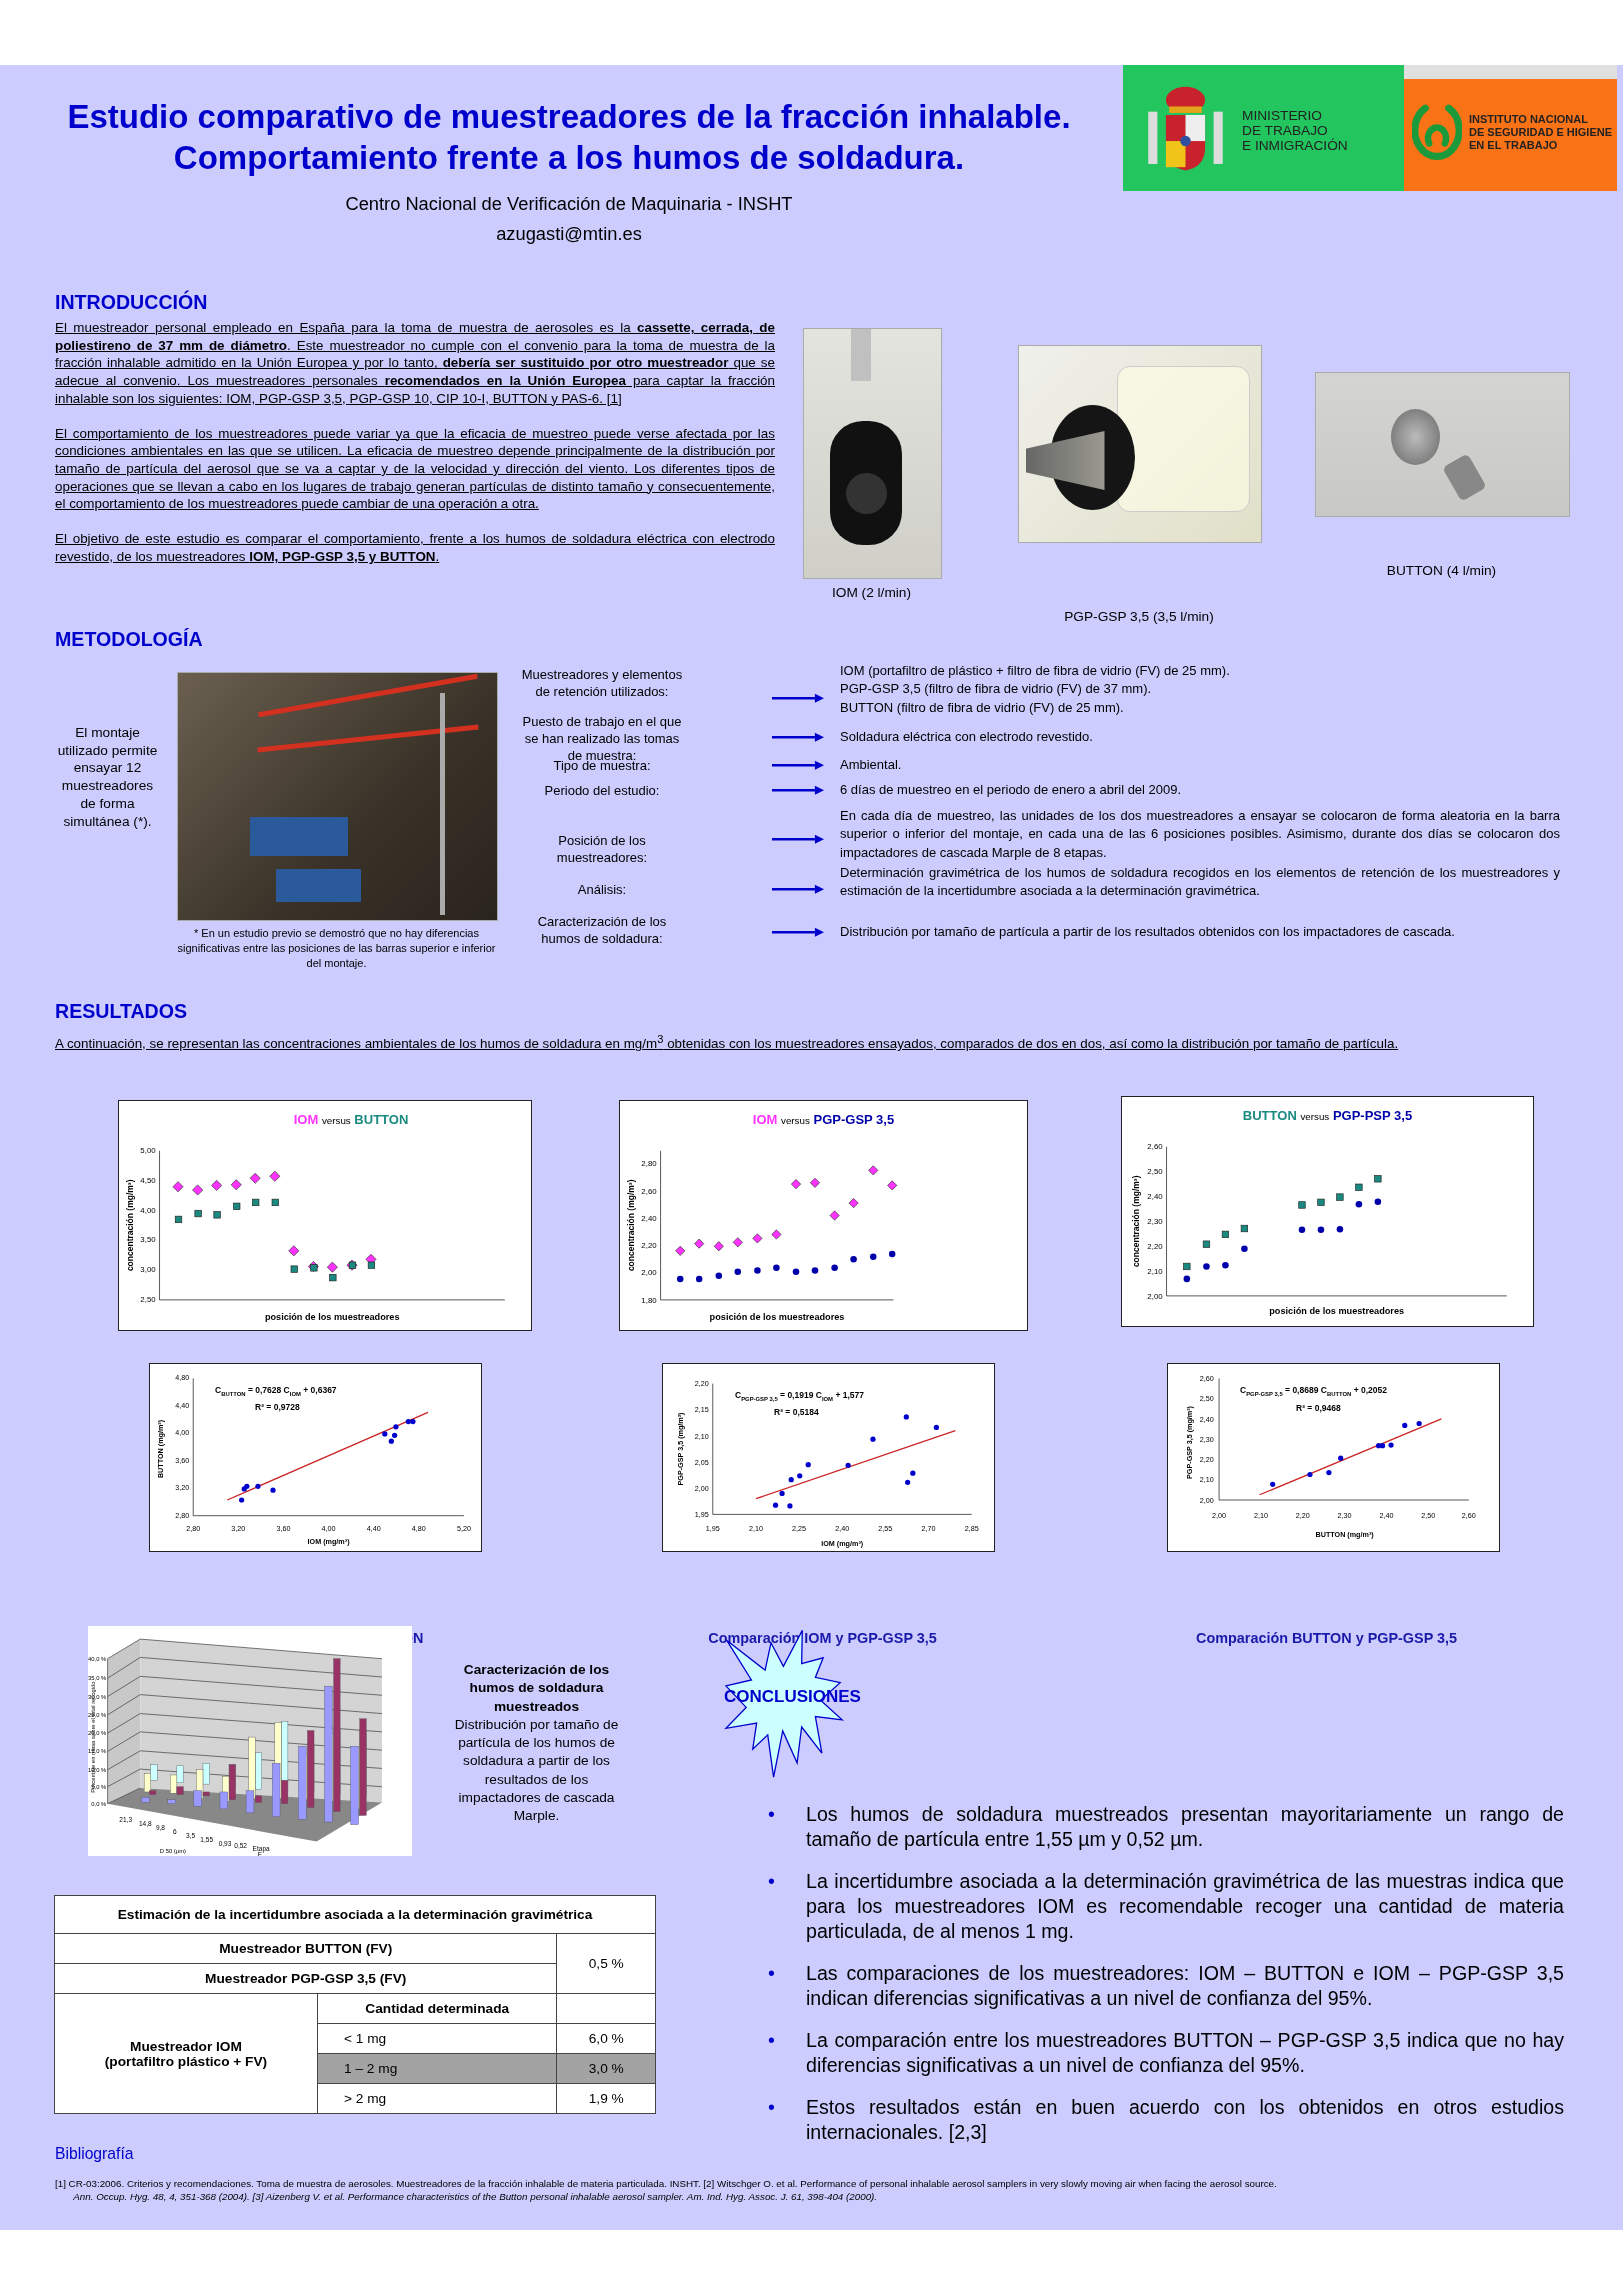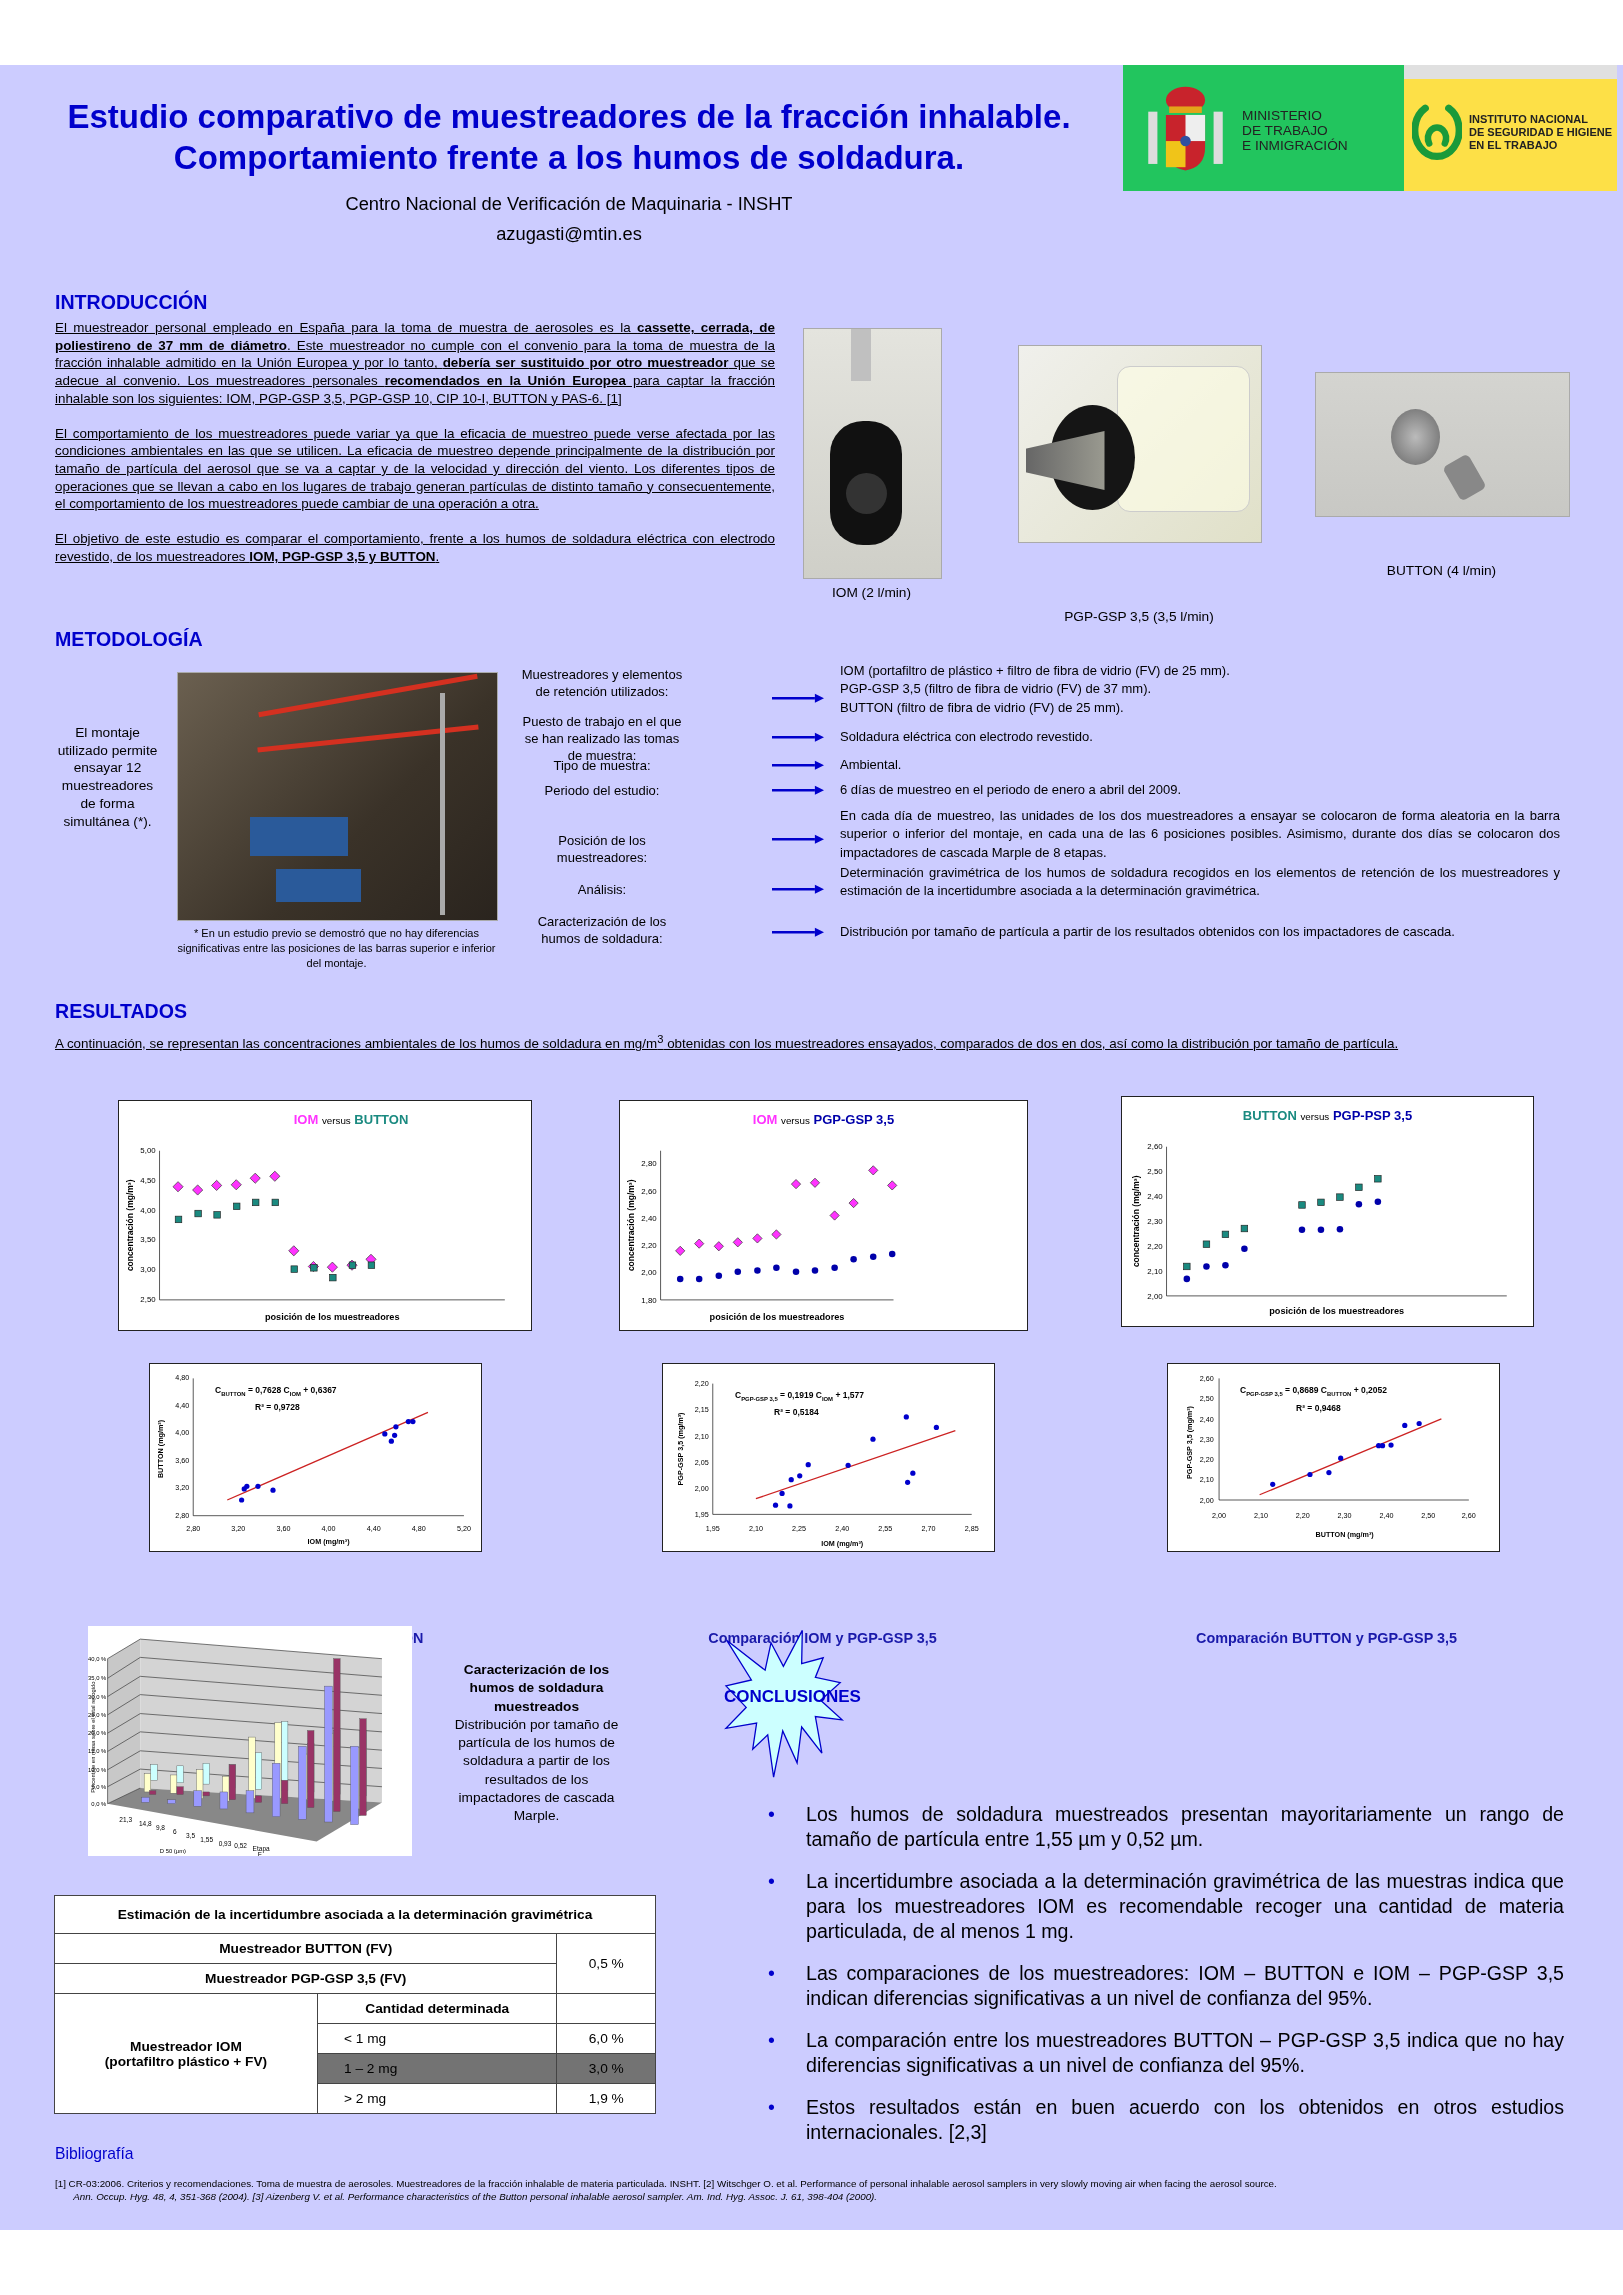--- a/index.html
+++ b/index.html
@@ -3,21 +3,21 @@
 <meta charset="utf-8">
 <style>
   html,body{margin:0;padding:0;}
   body{width:1624px;height:2295px;background:#ffffff;font-family:"Liberation Sans",sans-serif;color:#000;position:relative;overflow:hidden;}
   #poster{position:absolute;left:0;top:65px;width:1624px;height:2165px;background:#ccccff;}
   .abs{position:absolute;}
   .h2{font-size:19.6px;font-weight:bold;color:#0000cc;}
   .title{left:26px;top:31px;width:1086px;text-align:center;font-size:33px;font-weight:bold;color:#0000cc;line-height:41px;}
   .authors{left:26px;top:124px;width:1086px;text-align:center;font-size:18.3px;line-height:30px;}
   .logo-box{left:1123px;top:0;width:281px;height:126px;background:#22c55e;}
-  .logo-box2{left:1404px;top:0;width:213px;height:126px;background:#fde047;}
+  .logo-box2{left:1404px;top:0;width:213px;height:126px;background:#f97316;}
   .para{font-size:13.4px;line-height:17.7px;text-align:justify;text-decoration:underline;}
   .photo{background:#d8d8d0;border:0.7px solid #aaa;}
   .cap{font-size:13.7px;text-align:center;}
   .meth-label{font-size:13px;text-align:center;line-height:17px;}
   .meth-val{font-size:13px;line-height:18.3px;text-align:justify;}
   .arrow{width:52px;height:10.5px;}
   .chartbox{background:#fff;border:1.3px solid #222;}
   .comp-cap{font-size:14.4px;font-weight:bold;color:#1a1aaa;text-align:center;}
   table.unc{border-collapse:collapse;background:#fff;font-size:13.7px;}
   table.unc td{border:1px solid #444;text-align:center;height:29px;padding:0 20px;}
@@ -551,21 +551,21 @@
             <div>Muestreador IOM</div>
             <div>(portafiltro plástico + FV)</div>
           </td>
       <td class="bold">Cantidad determinada</td>
       <td></td>
     </tr>
     <tr>
           <td style="text-align:left;padding-left:26px;">&lt; 1 mg</td>
           <td>6,0 %</td>
         </tr>
-    <tr style="background:#737373;">
+    <tr style="background:#a3a3a3;">
           <td style="text-align:left;padding-left:26px;">1 – 2 mg</td>
           <td>3,0 %</td>
         </tr>
     <tr>
           <td style="text-align:left;padding-left:26px;">&gt; 2 mg</td>
           <td>1,9 %</td>
         </tr>
   </tbody>
     </table>
 

